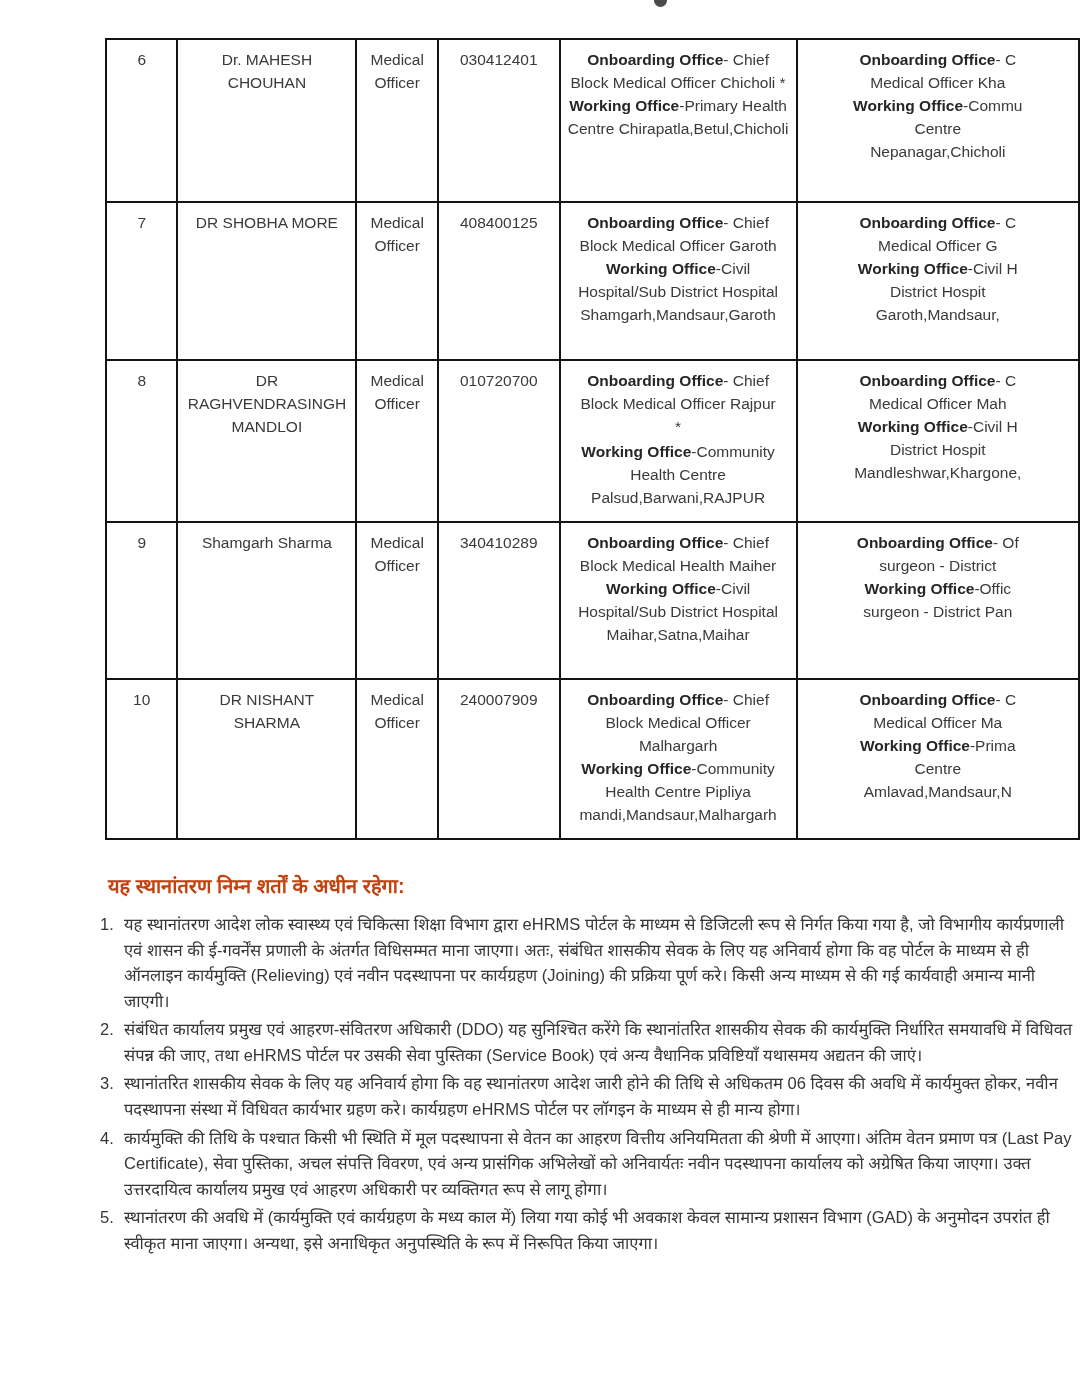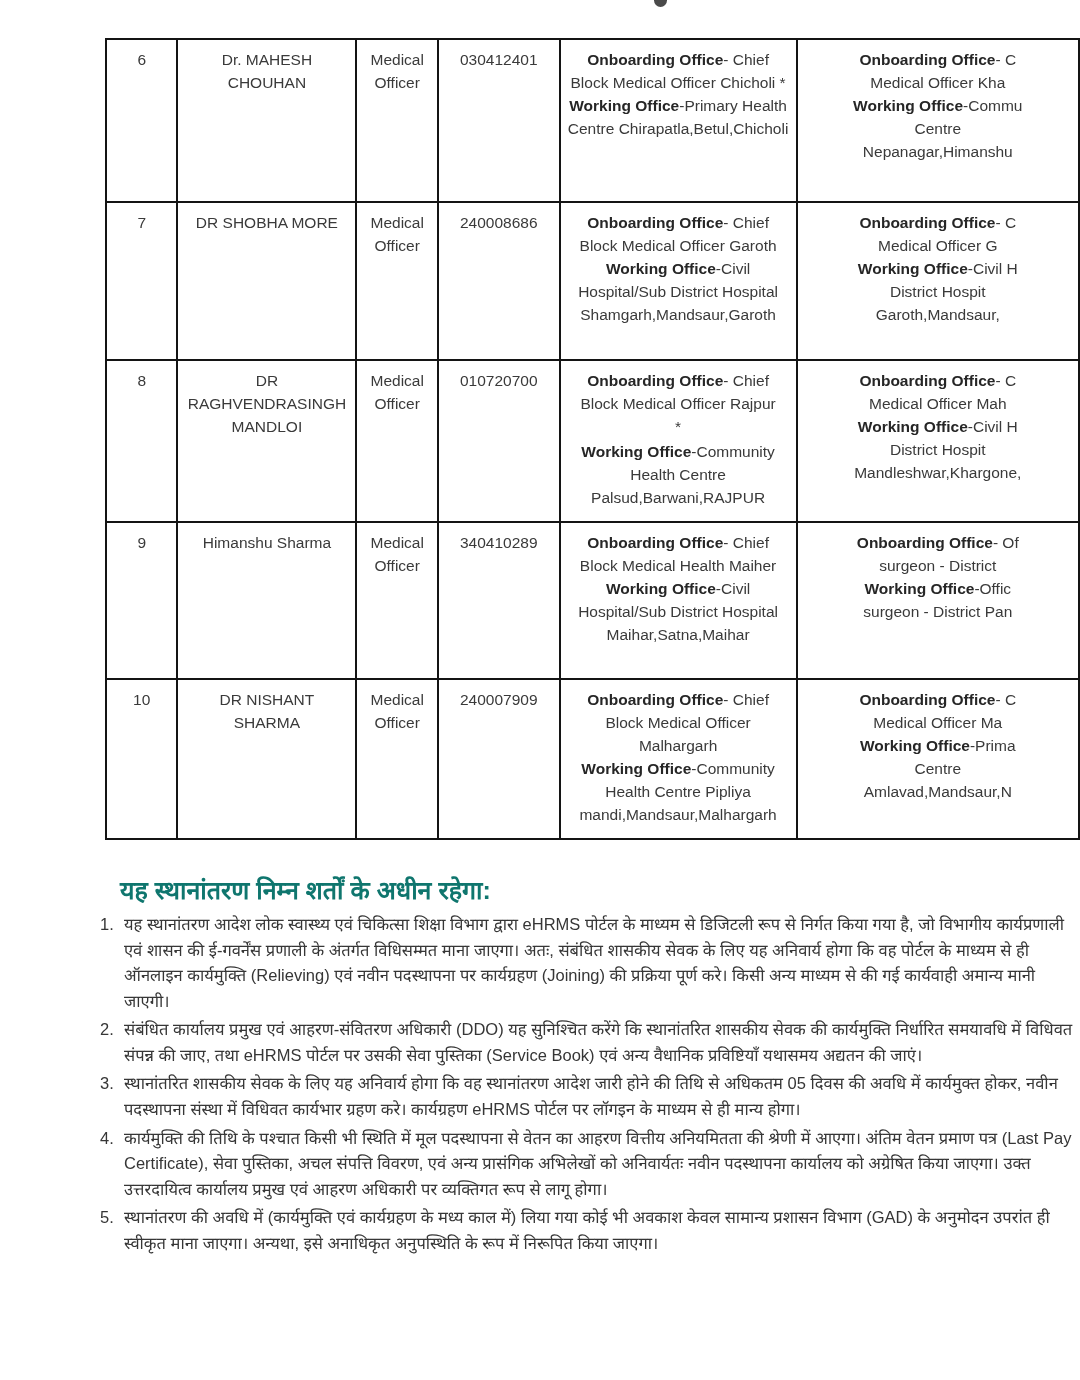--- a/index.html
+++ b/index.html
@@ -36,22 +36,22 @@
   tr.r1 td{height:141px;}
   tr.r2 td{height:145px;}
   tr.r3 td{height:140px;}
   tr.r4 td{height:143px;}
   td p{margin:0;}
   td p.gap{margin-top:2px;}
   .b{font-weight:700;color:#262626;}
   .pre{white-space:pre-line;}
   
   .cond-heading{
-    position:absolute;left:120px;top:872px;
-    font-size:25px;font-weight:700;color:#0f766e;
+    position:absolute;left:108px;top:872px;
+    font-size:20px;font-weight:700;color:#c2410c;
   }
   .cond-list{
     position:absolute;left:100px;top:912px;width:975px;
     font-size:16.5px;line-height:1.55;color:#363636;
   }
   .cond-item{display:flex;margin-bottom:3px;}
   .cond-item .num{flex:0 0 24px;}
   .cond-item .txt{flex:1;}
 </style>
 </head>
@@ -69,29 +69,29 @@
     <td class="c-emp"><span>030412401</span></td>
     <td class="c-off1">
       <p><span class="b">Onboarding Office</span><span class="pre">- Chief Block Medical Officer Chicholi *</span></p>
       <p><span class="b">Working Office</span><span>-Primary Health Centre Chirapatla,Betul,Chicholi</span></p>
     </td>
     <td class="c-off2">
       <div class="ln"><span class="b">Onboarding Office</span><span>- C</span></div>
       <div class="ln"><span class="b"></span><span>Medical Officer Kha</span></div>
       <div class="ln"><span class="b">Working Office</span><span>-Commu</span></div>
       <div class="ln"><span class="b"></span><span>Centre</span></div>
-      <div class="ln"><span class="b"></span><span>Nepanagar,Himanshu</span></div>
+      <div class="ln"><span class="b"></span><span>Nepanagar,Chicholi</span></div>
     </td>
   </tr>
 
   <tr class="r1">
     <td class="c-sno"><span>7</span></td>
     <td class="c-name"><span>DR SHOBHA MORE</span></td>
     <td class="c-desig"><span>Medical Officer</span></td>
-    <td class="c-emp"><span>240008686</span></td>
+    <td class="c-emp"><span>408400125</span></td>
     <td class="c-off1">
       <p><span class="b">Onboarding Office</span><span class="pre">- Chief Block Medical Officer Garoth</span></p>
       <p><span class="b">Working Office</span><span>-Civil Hospital/Sub District Hospital Shamgarh,Mandsaur,Garoth</span></p>
     </td>
     <td class="c-off2">
       <div class="ln"><span class="b">Onboarding Office</span><span>- C</span></div>
       <div class="ln"><span class="b"></span><span>Medical Officer G</span></div>
       <div class="ln"><span class="b">Working Office</span><span>-Civil H</span></div>
       <div class="ln"><span class="b"></span><span>District Hospit</span></div>
       <div class="ln"><span class="b"></span><span>Garoth,Mandsaur,</span></div>
@@ -112,21 +112,21 @@
       <div class="ln"><span class="b">Onboarding Office</span><span>- C</span></div>
       <div class="ln"><span class="b"></span><span>Medical Officer Mah</span></div>
       <div class="ln"><span class="b">Working Office</span><span>-Civil H</span></div>
       <div class="ln"><span class="b"></span><span>District Hospit</span></div>
       <div class="ln"><span class="b"></span><span>Mandleshwar,Khargone,</span></div>
     </td>
   </tr>
 
   <tr class="r3">
     <td class="c-sno"><span>9</span></td>
-    <td class="c-name"><span>Himanshu Sharma</span></td>
+    <td class="c-name"><span>Shamgarh Sharma</span></td>
     <td class="c-desig"><span>Medical Officer</span></td>
     <td class="c-emp"><span>340410289</span></td>
     <td class="c-off1">
       <p><span class="b">Onboarding Office</span><span class="pre">- Chief Block Medical Health Maiher</span></p>
       <p><span class="b">Working Office</span><span>-Civil Hospital/Sub District Hospital Maihar,Satna,Maihar</span></p>
     </td>
     <td class="c-off2">
       <div class="ln"><span class="b">Onboarding Office</span><span>- Of</span></div>
       <div class="ln"><span class="b"></span><span>surgeon - District</span></div>
       <div class="ln"><span class="b">Working Office</span><span>-Offic</span></div>
@@ -161,21 +161,21 @@
   <div class="cond-item">
     <span class="num">1.</span>
     <div class="txt">यह स्थानांतरण आदेश लोक स्वास्थ्य एवं चिकित्सा शिक्षा विभाग द्वारा eHRMS पोर्टल के माध्यम से डिजिटली रूप से निर्गत किया गया है, जो विभागीय कार्यप्रणाली एवं शासन की ई-गवर्नेंस प्रणाली के अंतर्गत विधिसम्मत माना जाएगा। अतः, संबंधित शासकीय सेवक के लिए यह अनिवार्य होगा कि वह पोर्टल के माध्यम से ही ऑनलाइन कार्यमुक्ति (Relieving) एवं नवीन पदस्थापना पर कार्यग्रहण (Joining) की प्रक्रिया पूर्ण करे। किसी अन्य माध्यम से की गई कार्यवाही अमान्य मानी जाएगी।</div>
   </div>
   <div class="cond-item">
     <span class="num">2.</span>
     <div class="txt">संबंधित कार्यालय प्रमुख एवं आहरण-संवितरण अधिकारी (DDO) यह सुनिश्चित करेंगे कि स्थानांतरित शासकीय सेवक की कार्यमुक्ति निर्धारित समयावधि में विधिवत संपन्न की जाए, तथा eHRMS पोर्टल पर उसकी सेवा पुस्तिका (Service Book) एवं अन्य वैधानिक प्रविष्टियाँ यथासमय अद्यतन की जाएं।</div>
   </div>
   <div class="cond-item">
     <span class="num">3.</span>
-    <div class="txt">स्थानांतरित शासकीय सेवक के लिए यह अनिवार्य होगा कि वह स्थानांतरण आदेश जारी होने की तिथि से अधिकतम 05 दिवस की अवधि में कार्यमुक्त होकर, नवीन पदस्थापना संस्था में विधिवत कार्यभार ग्रहण करे। कार्यग्रहण eHRMS पोर्टल पर लॉगइन के माध्यम से ही मान्य होगा।</div>
+    <div class="txt">स्थानांतरित शासकीय सेवक के लिए यह अनिवार्य होगा कि वह स्थानांतरण आदेश जारी होने की तिथि से अधिकतम 06 दिवस की अवधि में कार्यमुक्त होकर, नवीन पदस्थापना संस्था में विधिवत कार्यभार ग्रहण करे। कार्यग्रहण eHRMS पोर्टल पर लॉगइन के माध्यम से ही मान्य होगा।</div>
   </div>
   <div class="cond-item">
     <span class="num">4.</span>
     <div class="txt">कार्यमुक्ति की तिथि के पश्चात किसी भी स्थिति में मूल पदस्थापना से वेतन का आहरण वित्तीय अनियमितता की श्रेणी में आएगा। अंतिम वेतन प्रमाण पत्र (Last Pay Certificate), सेवा पुस्तिका, अचल संपत्ति विवरण, एवं अन्य प्रासंगिक अभिलेखों को अनिवार्यतः नवीन पदस्थापना कार्यालय को अग्रेषित किया जाएगा। उक्त उत्तरदायित्व कार्यालय प्रमुख एवं आहरण अधिकारी पर व्यक्तिगत रूप से लागू होगा।</div>
   </div>
   <div class="cond-item">
     <span class="num">5.</span>
     <div class="txt">स्थानांतरण की अवधि में (कार्यमुक्ति एवं कार्यग्रहण के मध्य काल में) लिया गया कोई भी अवकाश केवल सामान्य प्रशासन विभाग (GAD) के अनुमोदन उपरांत ही स्वीकृत माना जाएगा। अन्यथा, इसे अनाधिकृत अनुपस्थिति के रूप में निरूपित किया जाएगा।</div>
   </div>
 </div>

